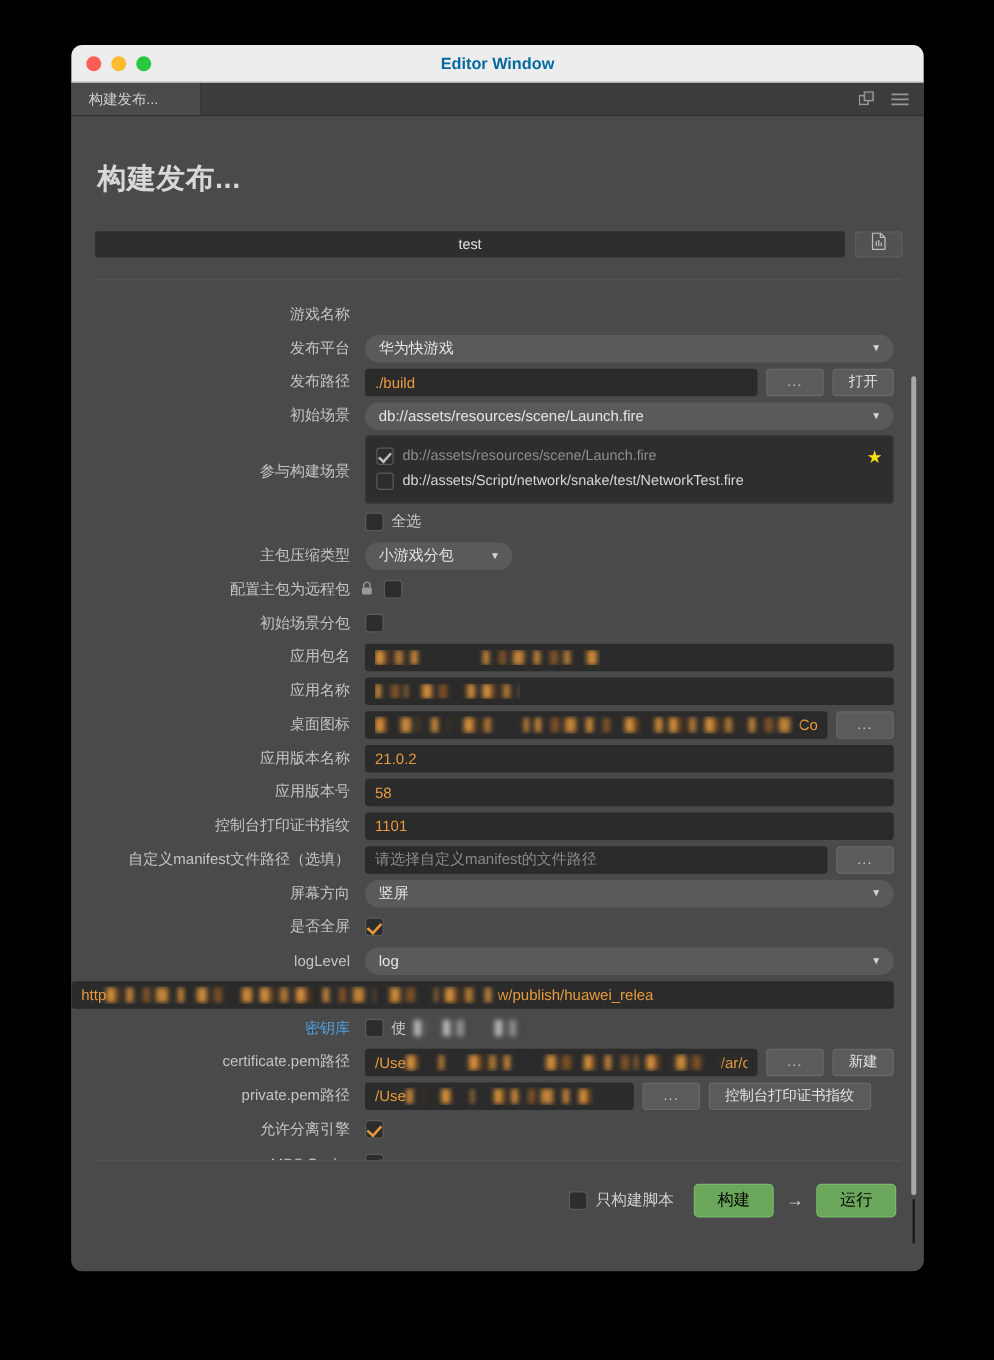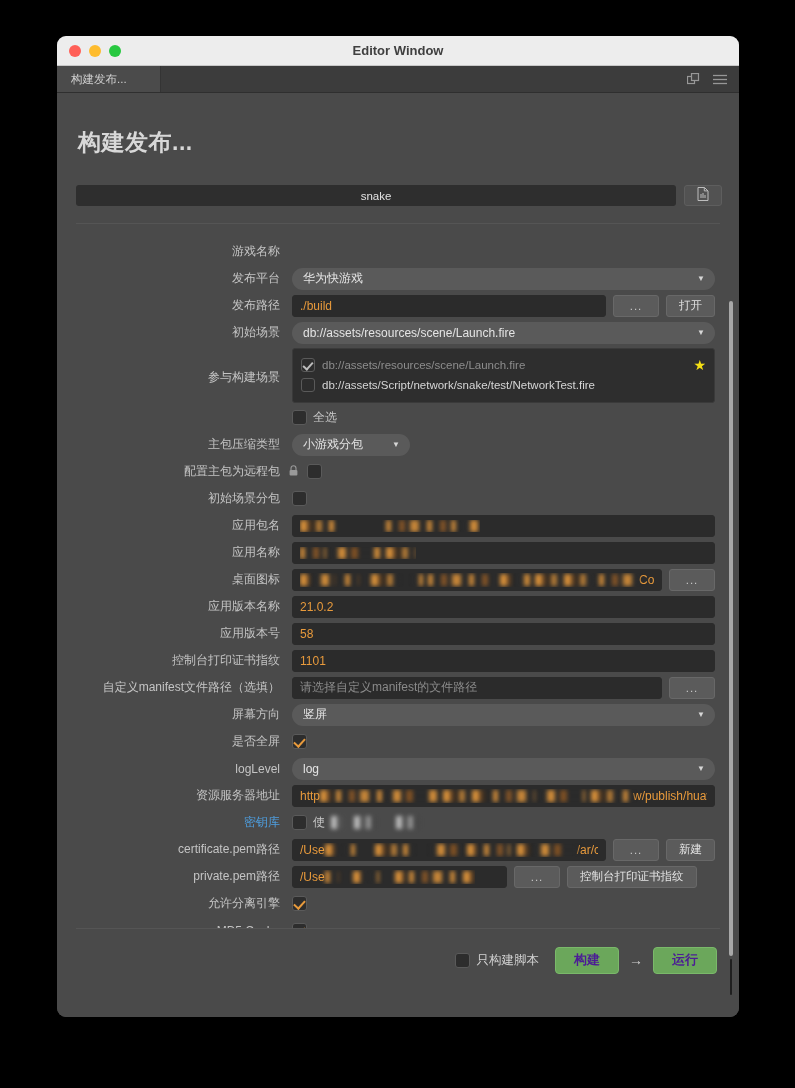--- a/index.html
+++ b/index.html
@@ -35,21 +35,21 @@
     display: flex; align-items: center;
     position: relative;
   }
   .traffic { display: flex; gap: 8px; margin-left: 12px; }
   .dot { width: 12px; height: 12px; border-radius: 50%; }
   .dot.red    { background: #ff5f57; }
   .dot.yellow { background: #febc2e; }
   .dot.green  { background: #28c840; }
   .win-title {
     position: absolute; left: 0; right: 0; text-align: center;
-    font-size: 13px; font-weight: bold; color: #404040;
+    font-size: 13px; font-weight: bold; color: #0369a1;
     pointer-events: none;
   }
 
   
   .tabbar {
     height: 27px; min-height: 27px;
     background: #3c3c3c;
     display: flex; align-items: stretch;
     border-bottom: 1px solid #2f2f2f;
   }
@@ -300,23 +300,23 @@
   .footer {
     height: 62px;
     display: flex; align-items: center; justify-content: flex-end;
     padding-right: 22px;
     gap: 10px;
   }
   .gbtn {
     background: #6ba75b;
     border: 1px solid #7ab96a;
     border-radius: 4px;
-    color: #4c1d95;
+    color: #000000;
     font-size: 13px;
-    font-weight: bold;
+    font-weight: normal;
     padding: 0 18px;
     height: 27px;
     display: flex; align-items: center; justify-content: center;
   }
   .arrow { color: #cfcfcf; font-size: 14px; }
   .only-script { display: flex; align-items: center; gap: 7px; color: #d2d2d2; font-size: 12.5px; margin-right: 6px; }
 </style>
 </head>
 <body>
 
@@ -355,21 +355,21 @@
         </span>
       </div>
     </div>
 
     <div class="content">
 
       <div class="page-title">构建发布...</div>
 
       <div class="status-row">
         <div class="status-bar">
-          <span>snake</span>
+          <span>test</span>
         </div>
         <div class="icon-btn">
           <span>
             <svg width="12" height="14" viewBox="0 0 12 14">
                 <path d="M1 0.5h6.5L11 4v9.5H1z" fill="none" stroke="#bdbdbd" stroke-width="1"></path>
                 <path d="M7.3 0.7v3.2h3.3" fill="none" stroke="#bdbdbd" stroke-width="1"></path>
                 <g stroke="#bdbdbd" stroke-width="1">
                   <line x1="4" y1="7" x2="4" y2="11"></line>
                   <line x1="6" y1="6" x2="6" y2="11"></line>
                   <line x1="8" y1="8" x2="8" y2="11"></line>
@@ -584,21 +584,20 @@
           <div class="lbl">logLevel</div>
           <div class="ctl">
             <div class="select">
               <span>log</span>
               <span class="caret">▼</span>
             </div>
           </div>
         </div>
 
         <div class="row">
-          <div class="lbl">资源服务器地址</div>
           <div class="ctl">
             <div class="input">
               <span class="seg">
                 <span class="txt">http</span>
                 <span class="blur" style="width:12px"></span>
                   <span class="gap" style="width:4px"></span>
                   <span class="blur v2" style="width:46px"></span>
                   <span class="gap" style="width:5px"></span>
                   <span class="blur v3" style="width:50px"></span>
                   <span class="gap" style="width:6px"></span>

